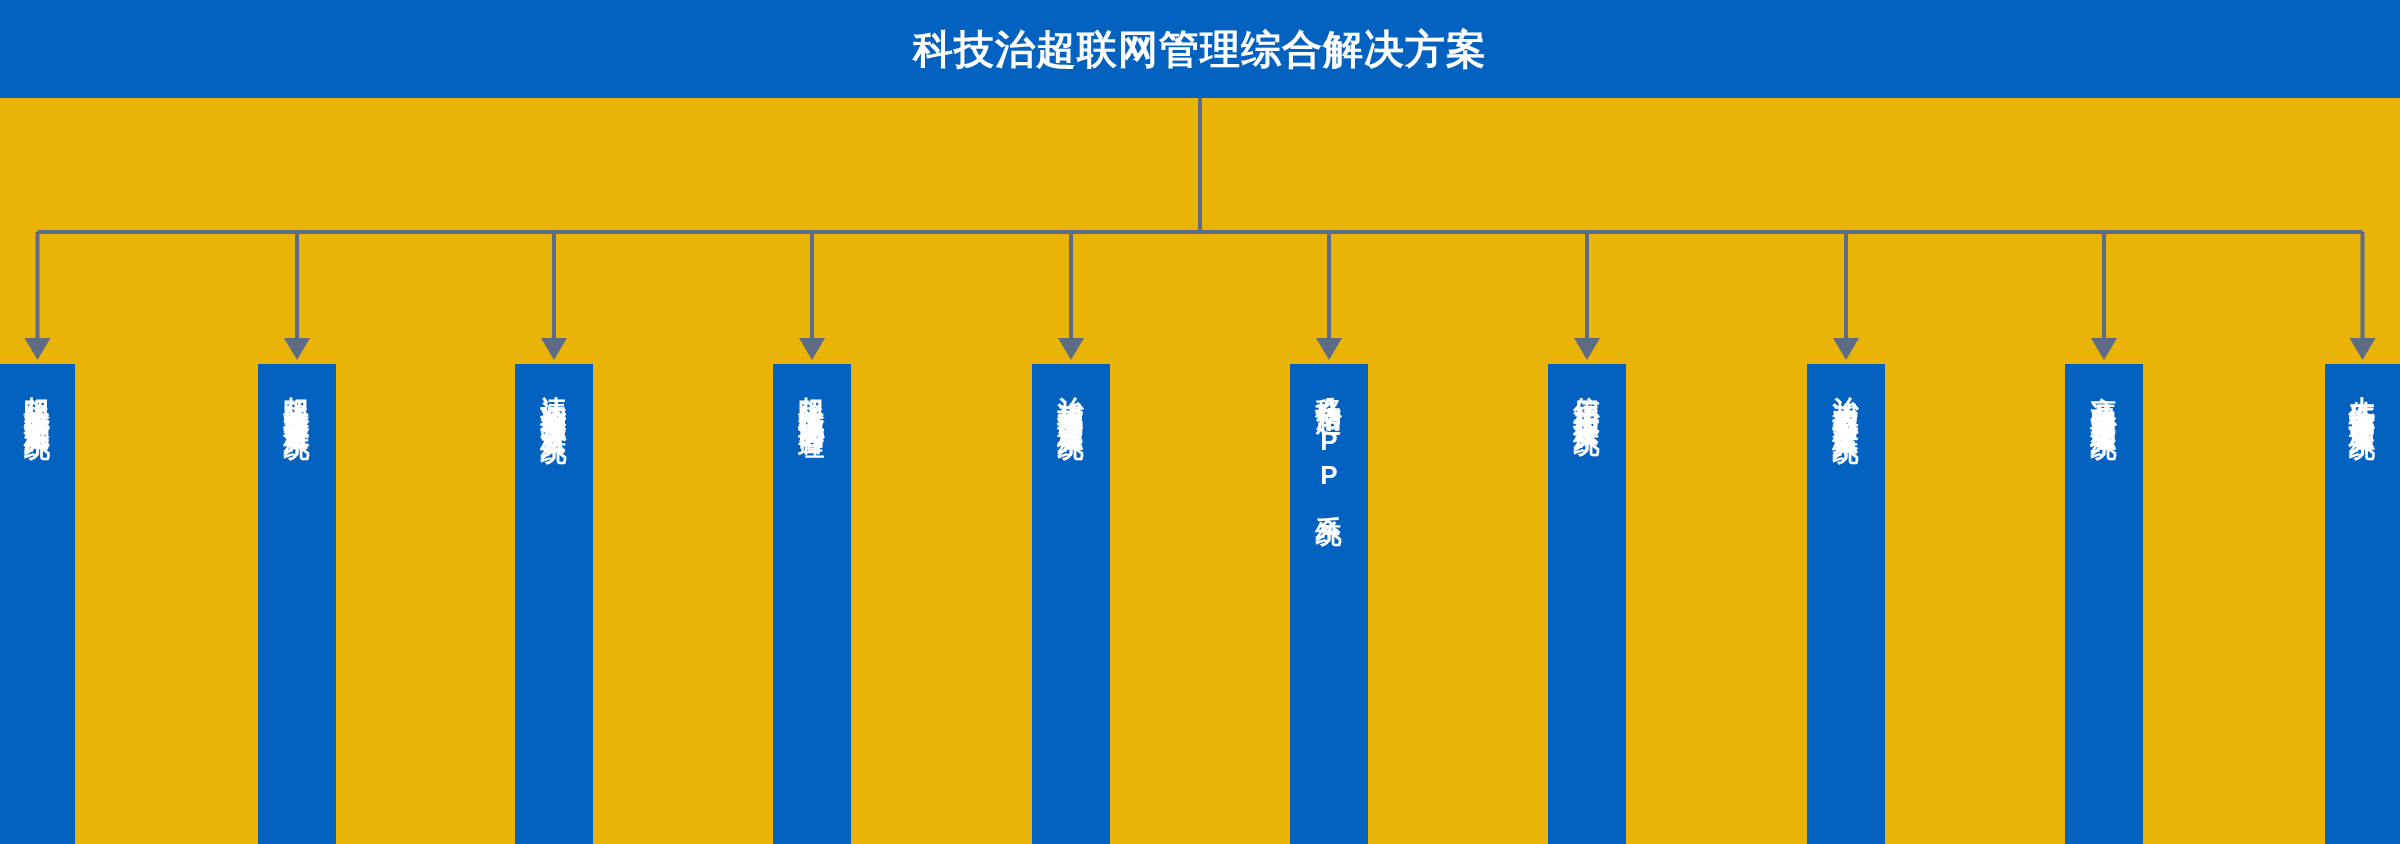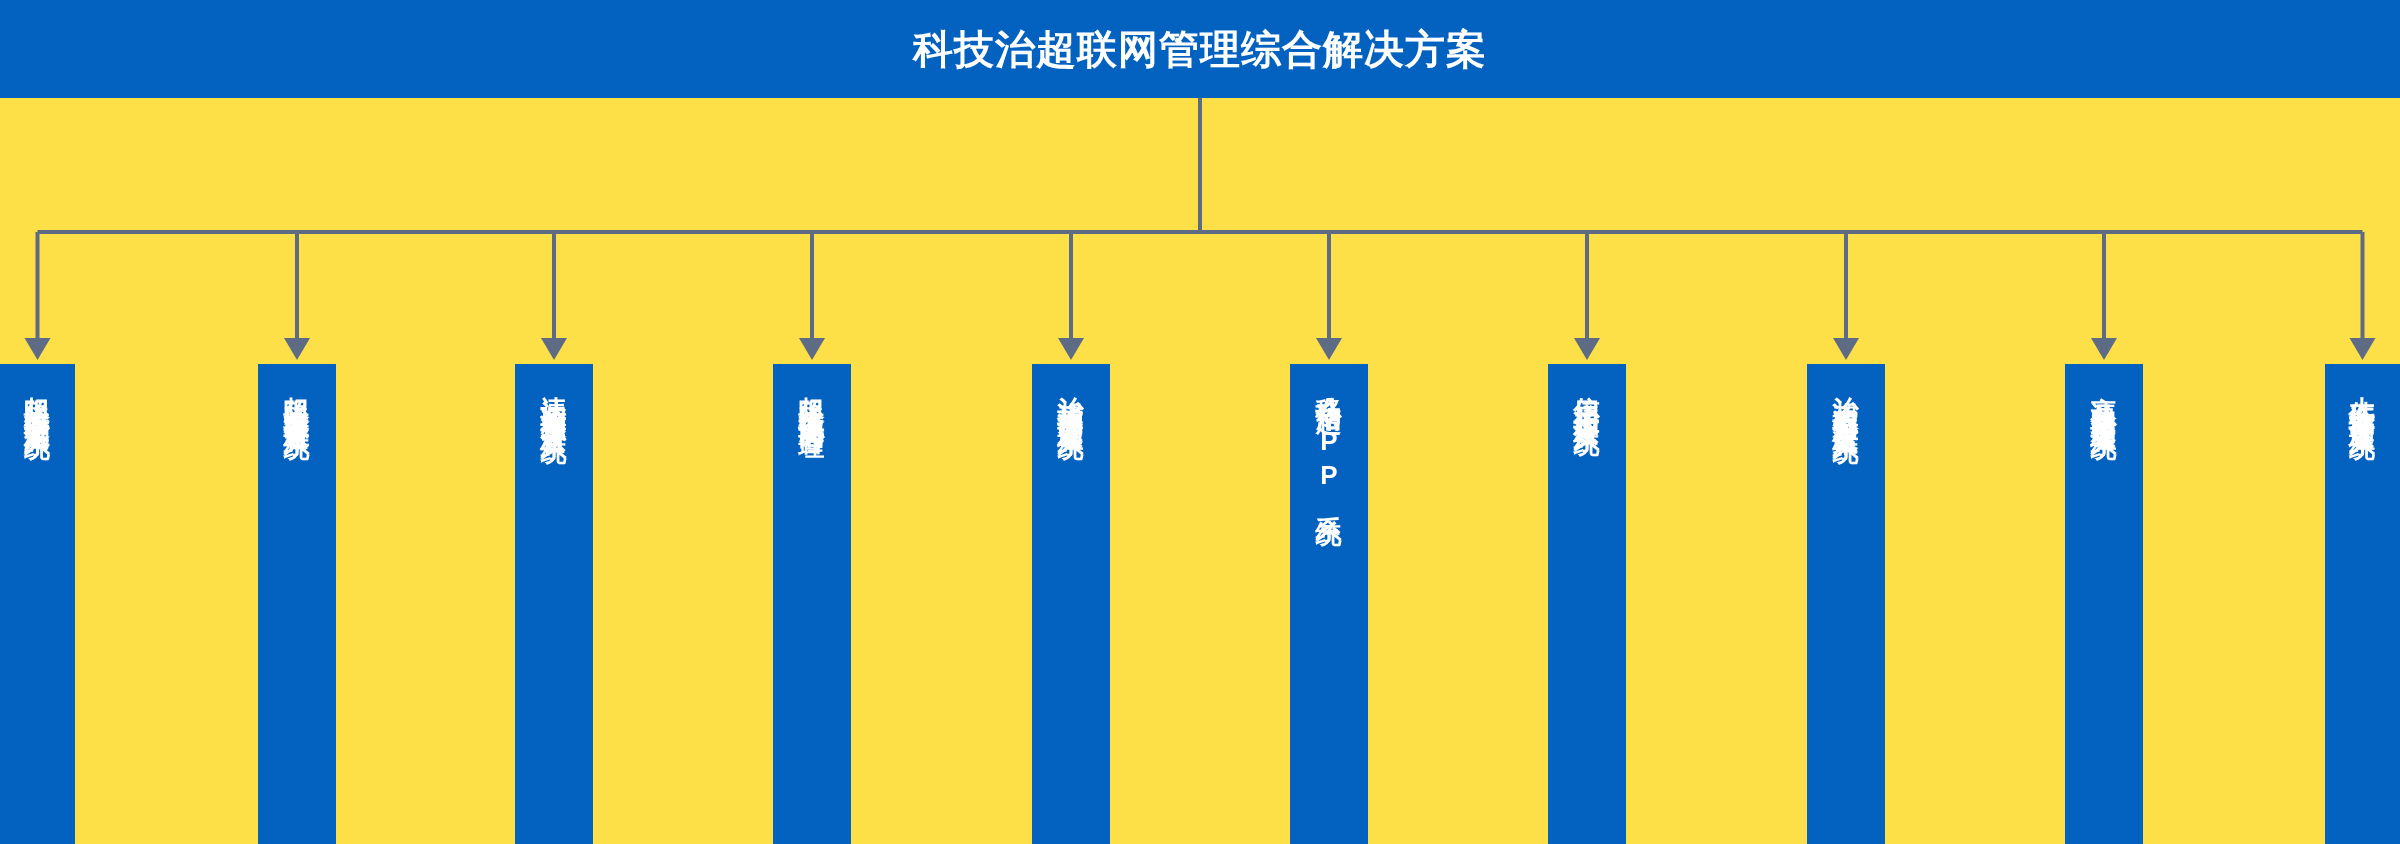--- a/index.html
+++ b/index.html
@@ -10,21 +10,21 @@
   body {
     width: 2400px;
     height: 844px;
     overflow: hidden;
     font-family: "Liberation Sans", "DejaVu Sans", sans-serif;
   }
   #diagram {
     position: relative;
     width: 2400px;
     height: 844px;
-    background: #fde047;
+    background: #eab308;
   }
   
   .title-bar {
     position: absolute;
     left: 0;
     top: 0;
     width: 2400px;
     height: 98px;
     background: #0361c0;
     display: flex;

